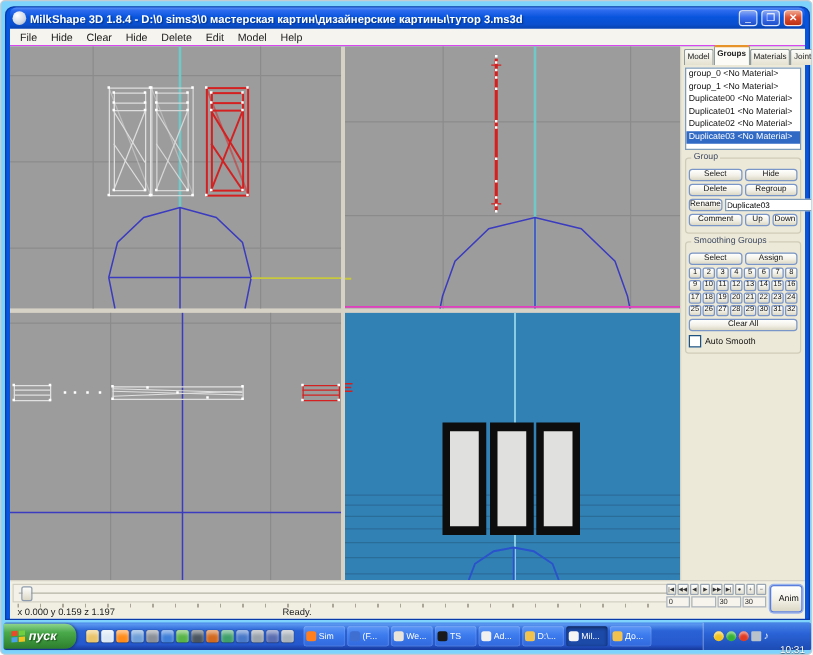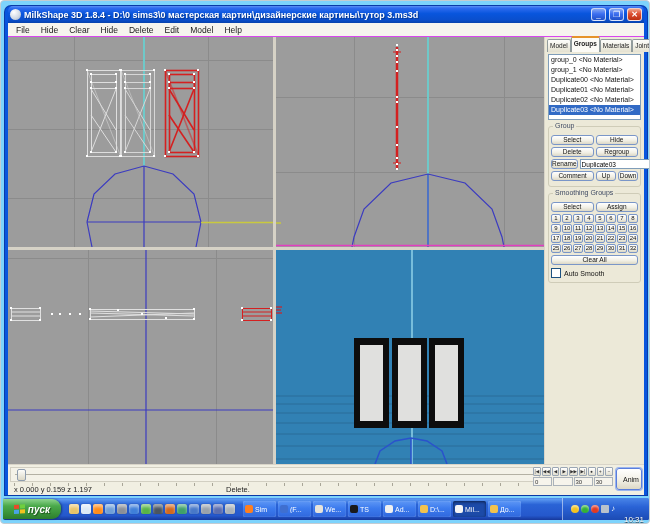--- a/index.html
+++ b/index.html
@@ -68,21 +68,21 @@
           background:linear-gradient(#fff,#e2dfd0);border:1px solid #9aa6b4;border-radius:1px;}
   .kf-fields{display:flex;gap:1px;margin-top:1px;}
   .kf-field{flex:1;height:9px;box-sizing:border-box;border:1px solid #aab2ba;background:#f6f4ec;font-size:6px;line-height:8px;padding:0 1px;color:#333;}
   .anim-btn{position:absolute;right:2px;top:3px;width:26px;height:22px;font-size:7px;color:#111;
             background:linear-gradient(#ffffff,#f2f0e6 55%,#dcd8c6);border:1px solid #5a7edc;border-radius:3px;box-shadow:0 0 0 1px #9ab4ee;}
 
   
   .taskbar{position:absolute;left:2px;top:497px;width:646px;height:22px;display:flex;align-items:center;
            background:linear-gradient(180deg,#4a85e8 0%,#5a97f0 6%,#2a63d6 30%,#2558cc 80%,#16389b 100%);
            border-radius:2px;}
-  .start{height:20px;width:58px;margin:0;display:flex;align-items:center;gap:3px;justify-content:center;border:none;
+  .start{height:20px;width:58px;margin:0;display:flex;align-items:center;gap:3px;justify-content:flex-start;border:none;
          border-radius:0 9px 9px 0;color:#fff;font-size:10px;font-weight:bold;font-style:italic;
          background:linear-gradient(180deg,#8ed48e 0%,#4aa94a 35%,#3a933a 70%,#2d7d2d 100%);
          text-shadow:1px 1px 1px #1d521d;box-shadow:1px 0 2px rgba(0,0,0,.4);}
   .ql{display:flex;gap:2px;margin:0 4px 0 8px;align-items:center;}
   .ql-ic{width:10px;height:10px;border-radius:2px;background:var(--icon-color,#888);box-shadow:inset 0 3px 3px rgba(255,255,255,.5), 0 0 1px rgba(0,0,0,.5);}
   .tasks{display:flex;gap:2px;align-items:center;margin-left:4px;}
   .task{width:33px;height:16px;display:flex;align-items:center;gap:2px;padding:0 2px;box-sizing:border-box;border:none;
         border-radius:2px;background:linear-gradient(180deg,#5e97f5,#3c7bee 45%,#3068dd);box-shadow:inset 0 0 1px rgba(255,255,255,.6);}
   .task.active{background:#1c4aa8;box-shadow:inset 0 1px 3px rgba(0,0,0,.55);}
   .task-ic{width:8px;height:8px;border-radius:2px;background:var(--icon-color,#ccc);flex:0 0 auto;}
@@ -388,21 +388,21 @@
       </div>
     </div>
 
     <div class="bottomstrip">
       <div class="timeline">
         <div class="tl-track"></div>
         <div class="tl-handle"></div>
       </div>
       <div class="tl-ticks"></div>
       <span class="status-coords">x 0.000 y 0.159 z 1.197</span>
-      <span class="status-msg">Delete.</span>
+      <span class="status-msg">Ready.</span>
 
       <div class="keyframer">
         <div class="kf-btns">
 
         <button class="kf-btn">|◀</button>
             <button class="kf-btn">◀◀</button>
             <button class="kf-btn">◀</button>
             <button class="kf-btn">▶</button>
             <button class="kf-btn">▶▶</button>
             <button class="kf-btn">▶|</button>

